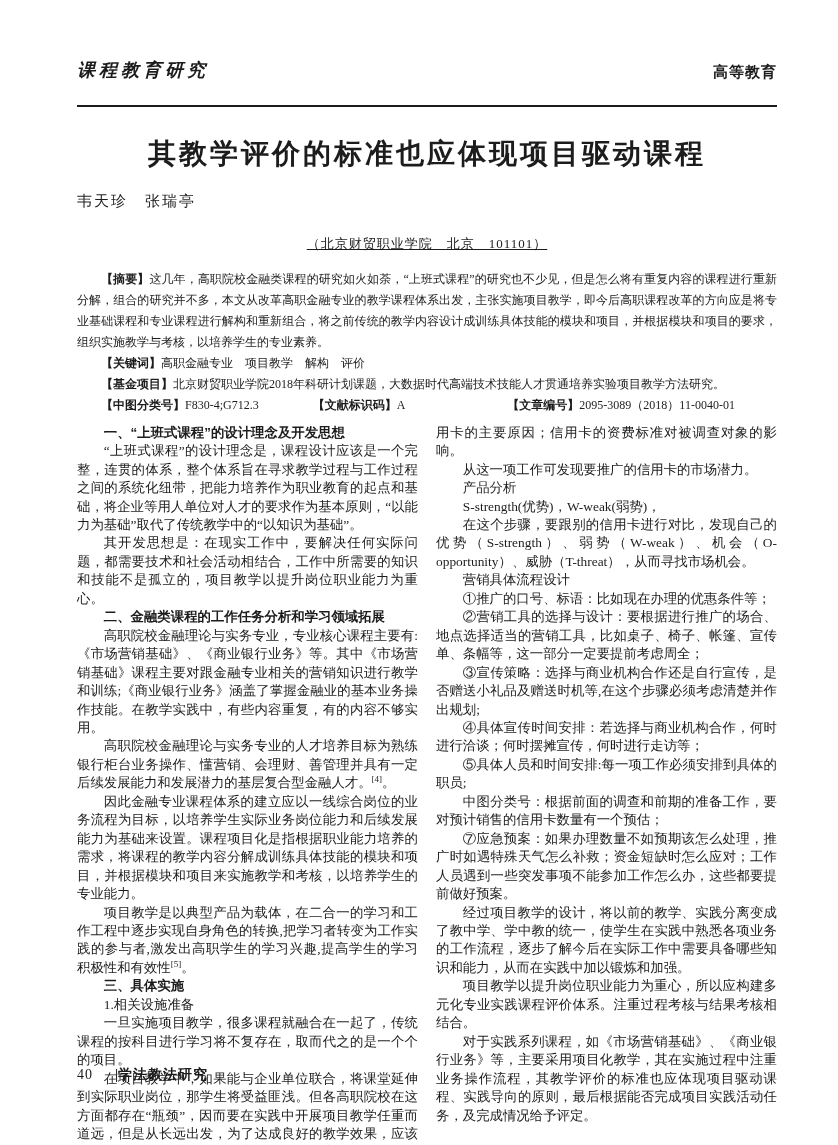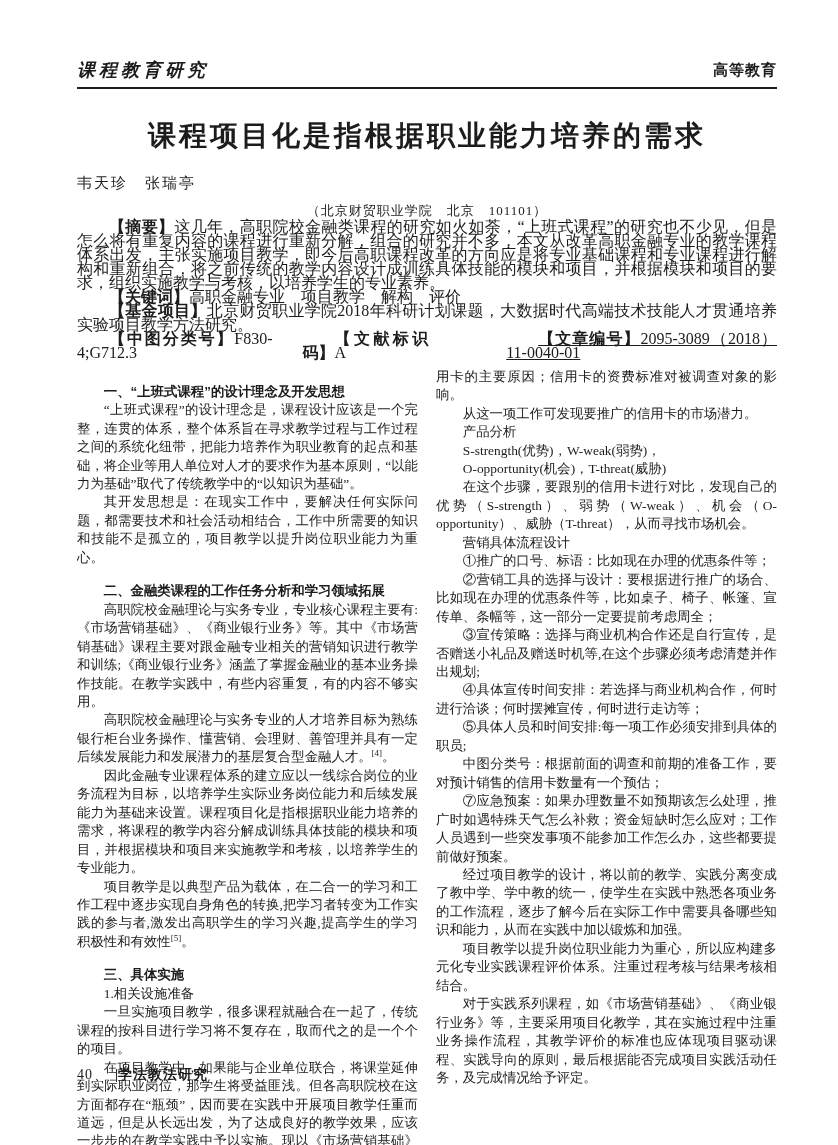--- a/index.html
+++ b/index.html
@@ -9,23 +9,23 @@
     background: #ffffff;
     color: #1c1c1c;
     position: relative;
     box-sizing: border-box;
     padding: 58px 61px 0 77px;
     font-family: "Liberation Serif", "DejaVu Serif", serif;
     overflow: hidden;
   }
   
   .hdr {
-    display: flex; justify-content: space-between; align-items: center;
+    display: flex; justify-content: space-between; align-items: flex-end;
     border-bottom: 2px solid #1c1c1c;
-    padding-bottom: 5px;
+    padding-bottom: 23px;
   }
   .journal-name {
     font-size: 18px; font-weight: 700; font-style: italic;
     letter-spacing: 4px;
   }
   .section-tag {
     font-family: "Liberation Sans", "DejaVu Sans", sans-serif;
     font-size: 15px; font-weight: 700; letter-spacing: 1px;
   }
   
@@ -33,50 +33,49 @@
     margin-top: 28px;
     text-align: center;
     font-size: 28px; font-weight: 700;
     letter-spacing: 3px;
   }
   .authors {
     margin-top: 15px; text-align: left;
     font-size: 15px; letter-spacing: 2px;
   }
   .affil {
-    margin-top: 9px; text-align: center;
-    font-size: 13px; letter-spacing: 1px;
+    margin-top: 24px; text-align: center;
+    font-size: 13px; letter-spacing: 1px; text-decoration: underline;
   }
   
-  .meta { font-size: 16px; line-height: 14px; }
+  .meta { margin-top: 16px; font-size: 12px; line-height: 21px; }
   .meta p { margin: 0; text-align: justify; }
   .meta .indent { text-indent: 2em; }
   .meta-label {
     font-family: "Liberation Sans", "DejaVu Sans", sans-serif;
     font-weight: 700;
   }
   .meta-triple { display: flex; text-indent: 2em; }
   .meta-triple .grp2 { margin-left: 30px; }
-  .meta-triple .grp3 { margin-left: 78px; text-decoration: underline; }
+  .meta-triple .grp3 { margin-left: 78px; }
   
   .cols {
     margin-top: 8px;
     display: flex;
     gap: 18px;
   }
   .col {
     width: 341px;
     font-size: 13.4px;
     line-height: 18.45px;
   }
   .para { margin: 0; text-indent: 2em; text-align: justify; }
   .t-h, .t-b {
     font-weight: 700;
     font-family: "Liberation Sans", "DejaVu Sans", sans-serif;
-    margin-top: 15px;
   }
   .t-cont { text-indent: 0; }
   sup { font-size: 9px; line-height: 0; }
   
   .ftr {
     position: absolute;
     left: 77px; top: 1066px;
     font-size: 14px;
     display: flex; align-items: baseline;
   }
@@ -90,21 +89,21 @@
 </head>
 <body>
 
 <div class="page">
 
   <div class="hdr">
     <span class="journal-name">课程教育研究</span>
     <span class="section-tag">高等教育</span>
   </div>
 
-  <h1 class="art-title">课程项目化是指根据职业能力培养的需求</h1>
+  <h1 class="art-title">其教学评价的标准也应体现项目驱动课程</h1>
   <div class="authors">韦天珍　张瑞亭</div>
   <div class="affil">（北京财贸职业学院　北京　101101）</div>
 
   <div class="meta">
     <p class="indent">
       <span class="meta-label">【摘要】</span><span>这几年，高职院校金融类课程的研究如火如荼，“上班式课程”的研究也不少见，但是怎么将有重复内容的课程进行重新分解，组合的研究并不多，本文从改革高职金融专业的教学课程体系出发，主张实施项目教学，即今后高职课程改革的方向应是将专业基础课程和专业课程进行解构和重新组合，将之前传统的教学内容设计成训练具体技能的模块和项目，并根据模块和项目的要求，组织实施教学与考核，以培养学生的专业素养。</span>
     </p>
     <p class="indent">
       <span class="meta-label">【关键词】</span><span>高职金融专业　项目教学　解构　评价</span>
     </p>
@@ -131,25 +130,24 @@
         <p class="para t-h">三、具体实施</p>
         <p class="para t-p">1.相关设施准备</p>
         <p class="para t-p">一旦实施项目教学，很多课程就融合在一起了，传统课程的按科目进行学习将不复存在，取而代之的是一个个的项目。</p>
         <p class="para t-p">在项目教学中，如果能与企业单位联合，将课堂延伸到实际职业岗位，那学生将受益匪浅。但各高职院校在这方面都存在“瓶颈”，因而要在实践中开展项目教学任重而道远，但是从长远出发，为了达成良好的教学效果，应该一步步的在教学实践中予以实施。现以《市场营销基础》和《商业银行业务》为例来说明项目教学的具体实施。</p>
       </div>
     <div class="col">
         <p class="para t-cont">用卡的主要原因；信用卡的资费标准对被调查对象的影响。</p>
         <p class="para t-p">从这一项工作可发现要推广的信用卡的市场潜力。</p>
         <p class="para t-p">产品分析</p>
         <p class="para t-p">S-strength(优势)，W-weak(弱势)，</p>
-        <p class="para t-p">O-opportunity(机会)，T-threat(威胁)</p>
         <p class="para t-p">在这个步骤，要跟别的信用卡进行对比，发现自己的优势（S-strength）、弱势（W-weak）、机会（O-opportunity）、威胁（T-threat），从而寻找市场机会。</p>
         <p class="para t-p">营销具体流程设计</p>
         <p class="para t-p">①推广的口号、标语：比如现在办理的优惠条件等；</p>
-        <p class="para t-p">②营销工具的选择与设计：要根据进行推广的场合、比如现在办理的优惠条件等，比如桌子、椅子、帐篷、宣传单、条幅等，这一部分一定要提前考虑周全；</p>
+        <p class="para t-p">②营销工具的选择与设计：要根据进行推广的场合、地点选择适当的营销工具，比如桌子、椅子、帐篷、宣传单、条幅等，这一部分一定要提前考虑周全；</p>
         <p class="para t-p">③宣传策略：选择与商业机构合作还是自行宣传，是否赠送小礼品及赠送时机等,在这个步骤必须考虑清楚并作出规划;</p>
         <p class="para t-p">④具体宣传时间安排：若选择与商业机构合作，何时进行洽谈；何时摆摊宣传，何时进行走访等；</p>
         <p class="para t-p">⑤具体人员和时间安排:每一项工作必须安排到具体的职员;</p>
         <p class="para t-p">中图分类号：根据前面的调查和前期的准备工作，要对预计销售的信用卡数量有一个预估；</p>
         <p class="para t-p">⑦应急预案：如果办理数量不如预期该怎么处理，推广时如遇特殊天气怎么补救；资金短缺时怎么应对；工作人员遇到一些突发事项不能参加工作怎么办，这些都要提前做好预案。</p>
         <p class="para t-p">经过项目教学的设计，将以前的教学、实践分离变成了教中学、学中教的统一，使学生在实践中熟悉各项业务的工作流程，逐步了解今后在实际工作中需要具备哪些知识和能力，从而在实践中加以锻炼和加强。</p>
         <p class="para t-p">项目教学以提升岗位职业能力为重心，所以应构建多元化专业实践课程评价体系。注重过程考核与结果考核相结合。</p>
         <p class="para t-p">对于实践系列课程，如《市场营销基础》、《商业银行业务》等，主要采用项目化教学，其在实施过程中注重业务操作流程，其教学评价的标准也应体现项目驱动课程、实践导向的原则，最后根据能否完成项目实践活动任务，及完成情况给予评定。</p>
       </div>
   </div>

